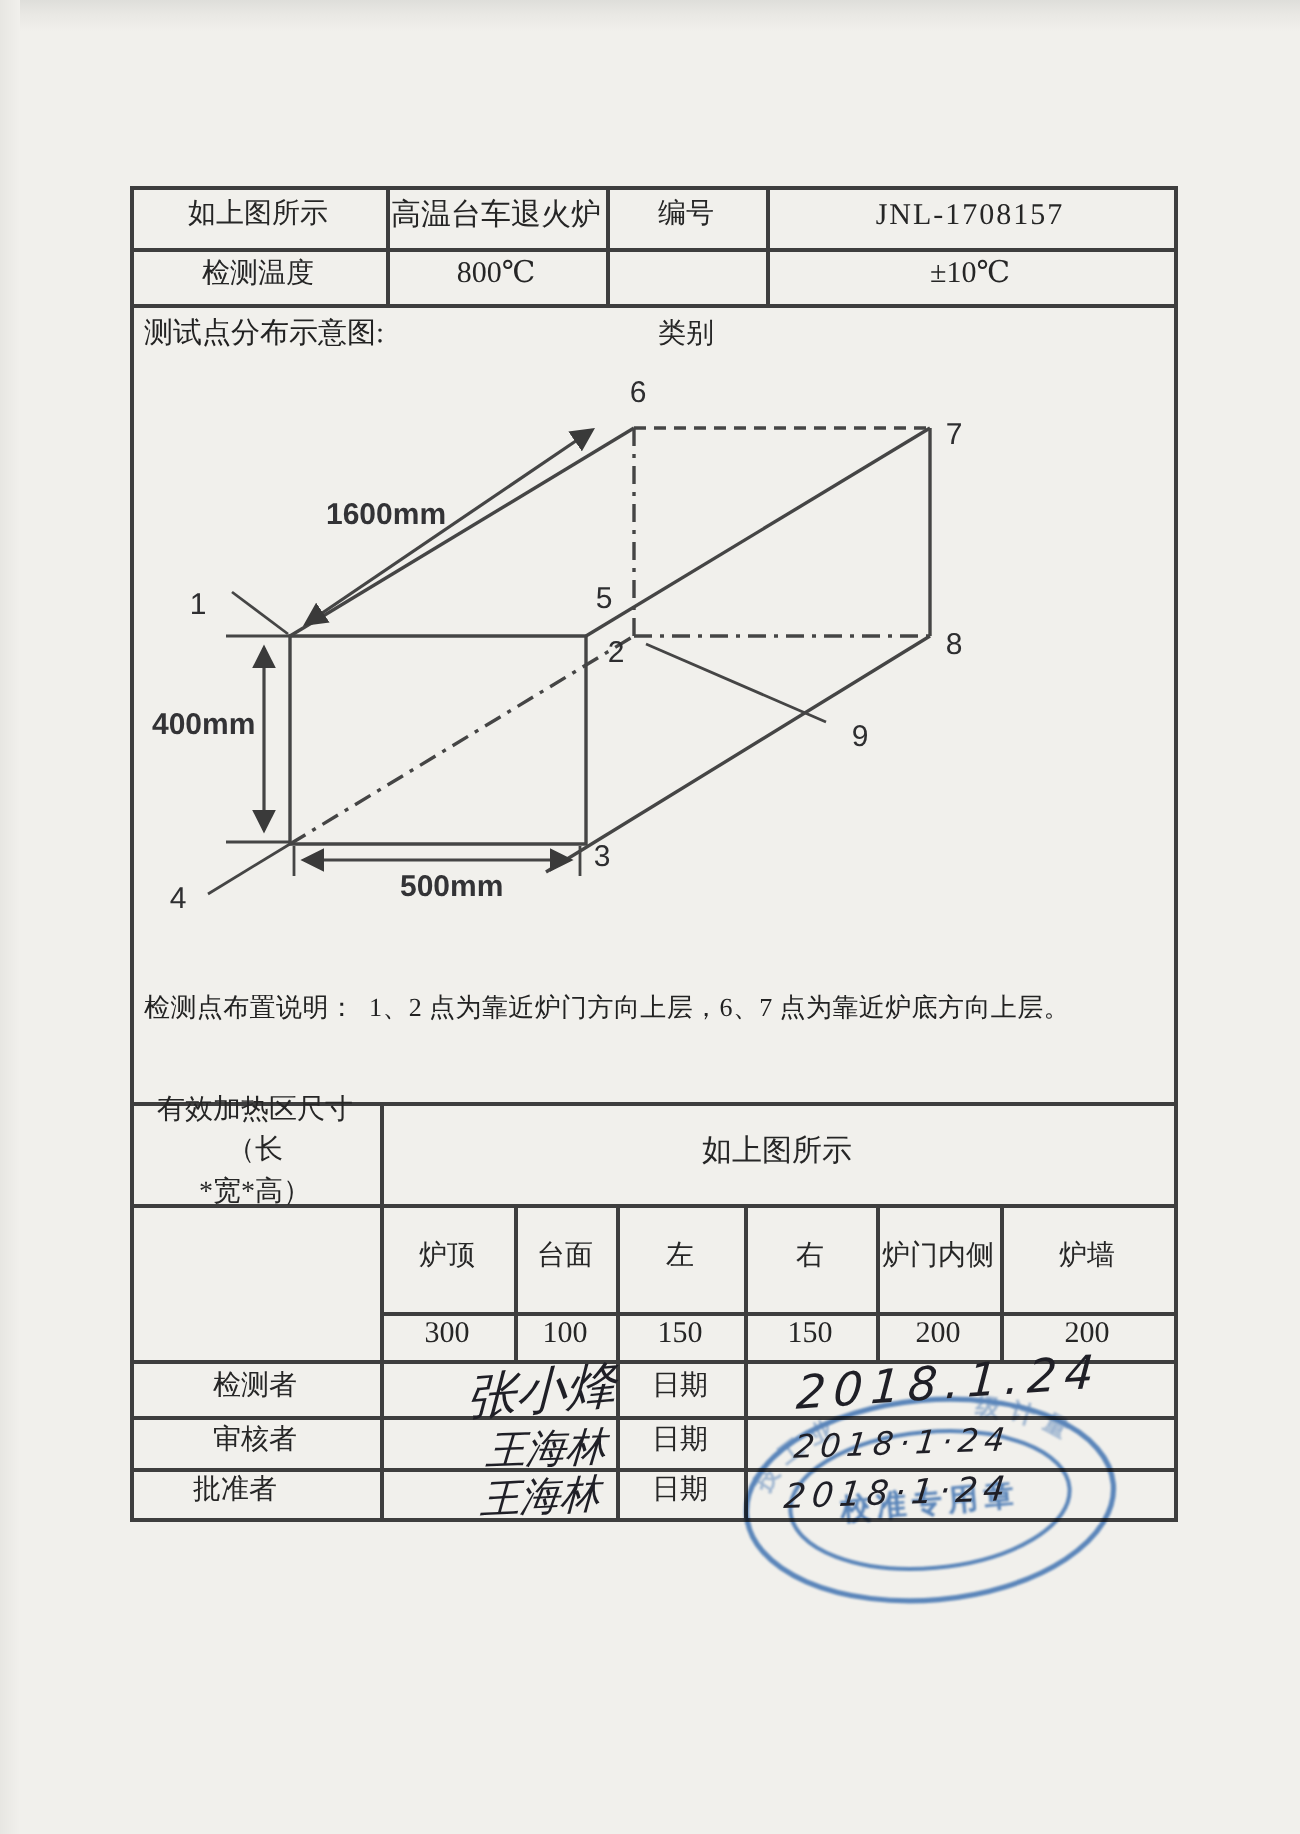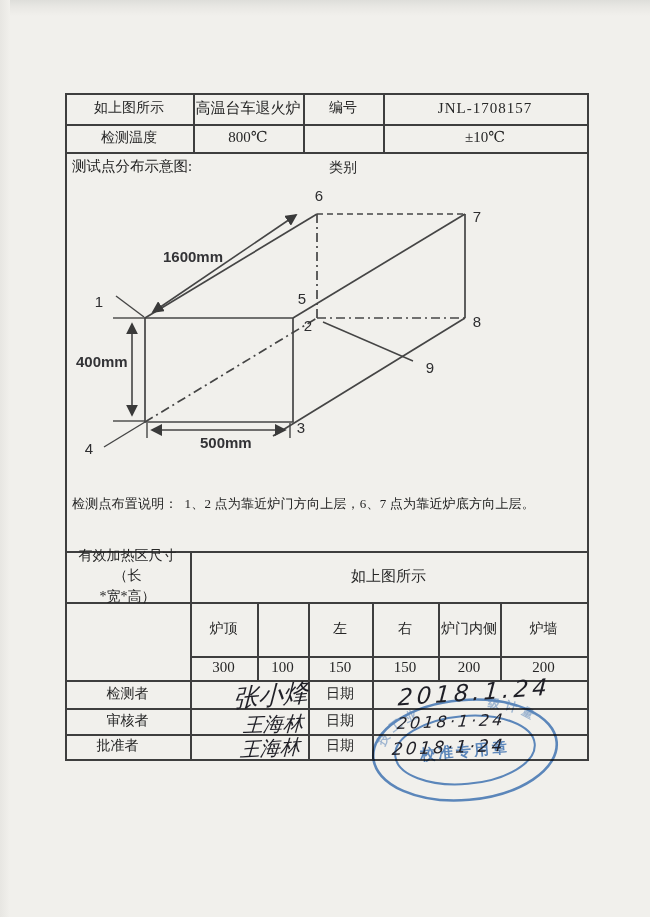--- a/index.html
+++ b/index.html
@@ -153,20 +153,21 @@
   <div class="cell" style="left:65px;top:551px;width:125px;height:51px;">
     <span class="stack">
       <span>有效加热区尺寸（长</span>
       <span>*宽*高）</span>
     </span>
   </div>
   <div class="cell big" style="left:190px;top:551px;width:397px;height:51px;">如上图所示</div>
 
 
   <div class="cell" style="left:190px;top:602px;width:67px;height:54px;">炉顶</div>
+  <div class="cell" style="left:257px;top:602px;width:51px;height:54px;">台面</div>
   <div class="cell" style="left:308px;top:602px;width:64px;height:54px;">左</div>
   <div class="cell" style="left:372px;top:602px;width:66px;height:54px;">右</div>
   <div class="cell" style="left:441px;top:602px;width:56px;height:54px;">炉门内侧</div>
   <div class="cell" style="left:500px;top:602px;width:87px;height:54px;">炉墙</div>
 
   <div class="cell big" style="left:190px;top:656px;width:67px;height:24px;">300</div>
   <div class="cell big" style="left:257px;top:656px;width:51px;height:24px;">100</div>
   <div class="cell big" style="left:308px;top:656px;width:64px;height:24px;">150</div>
   <div class="cell big" style="left:372px;top:656px;width:66px;height:24px;">150</div>
   <div class="cell big" style="left:438px;top:656px;width:62px;height:24px;">200</div>

